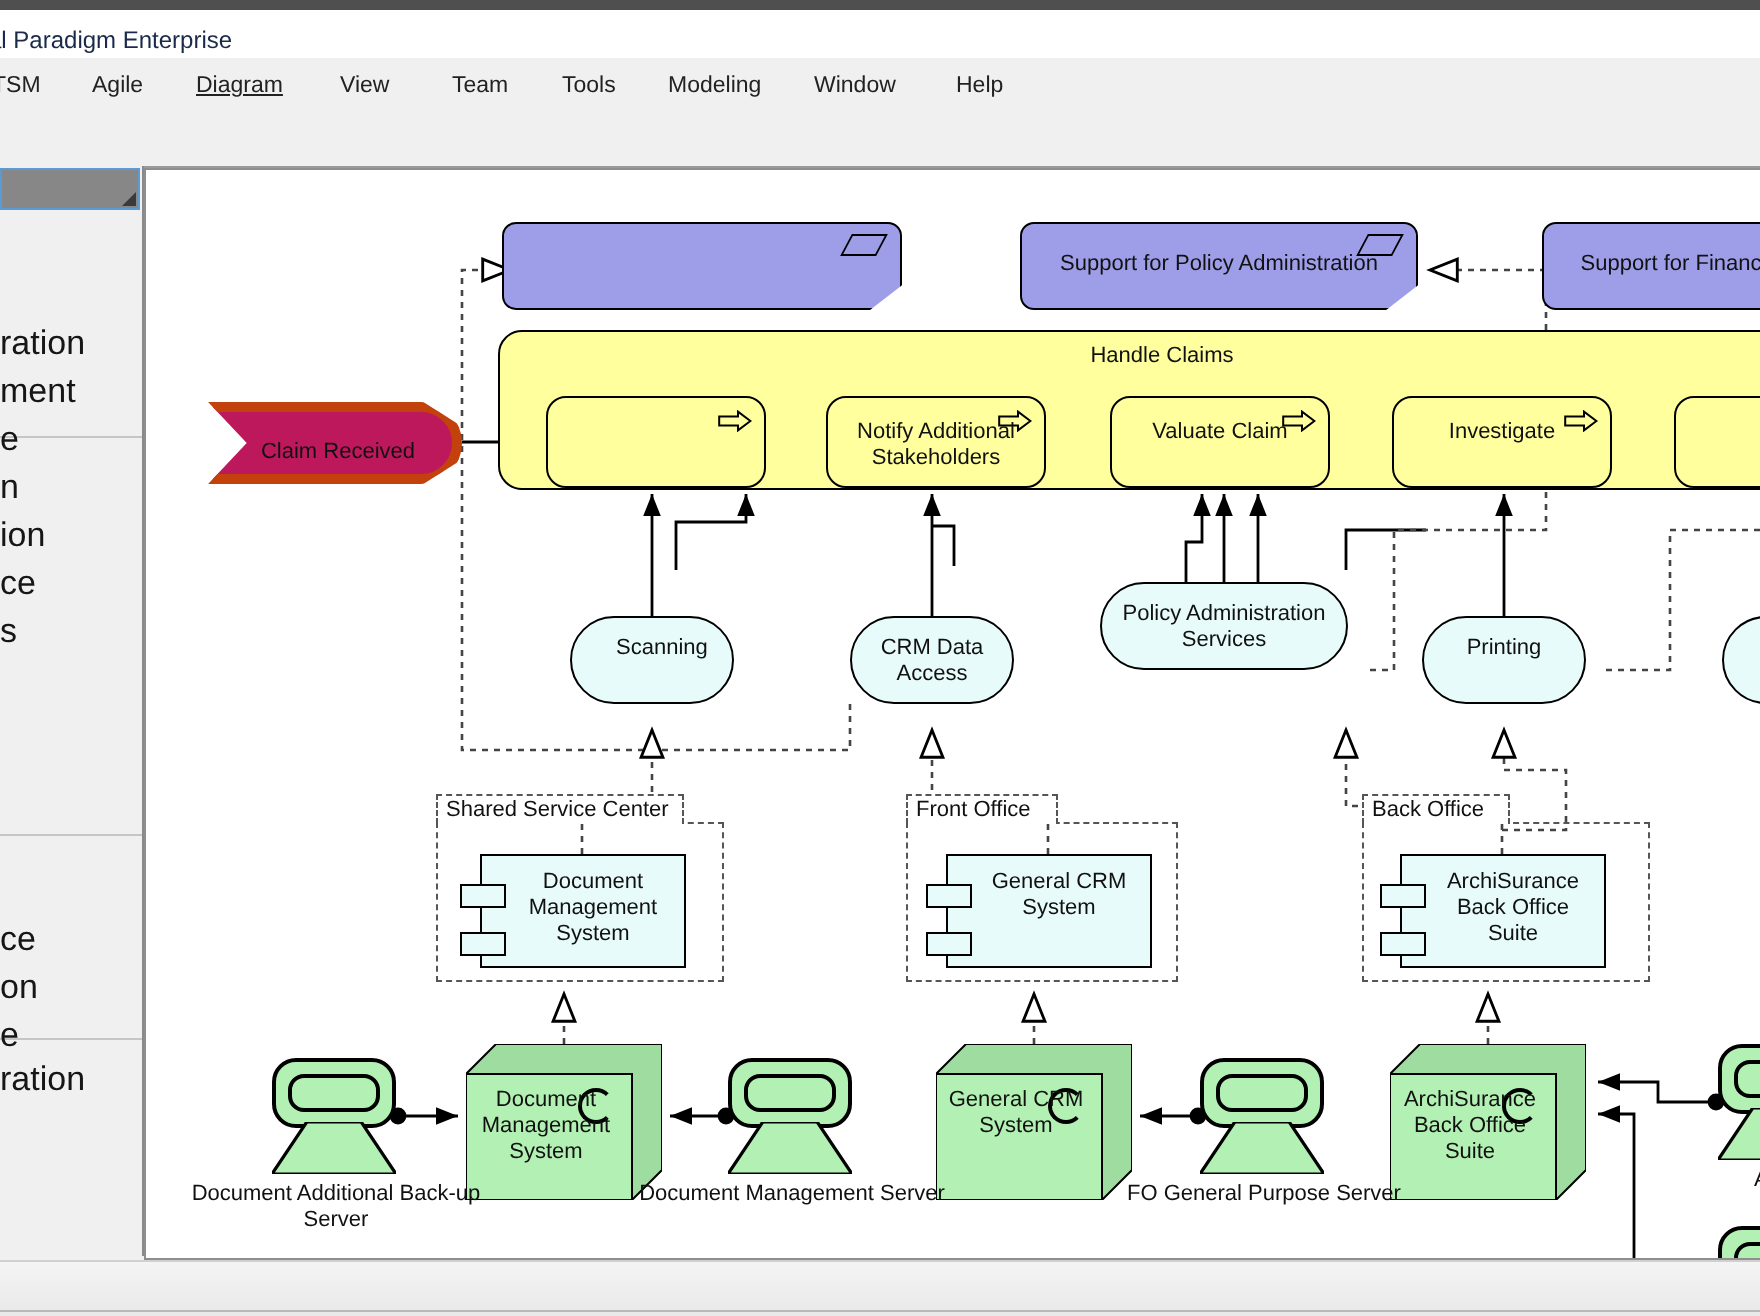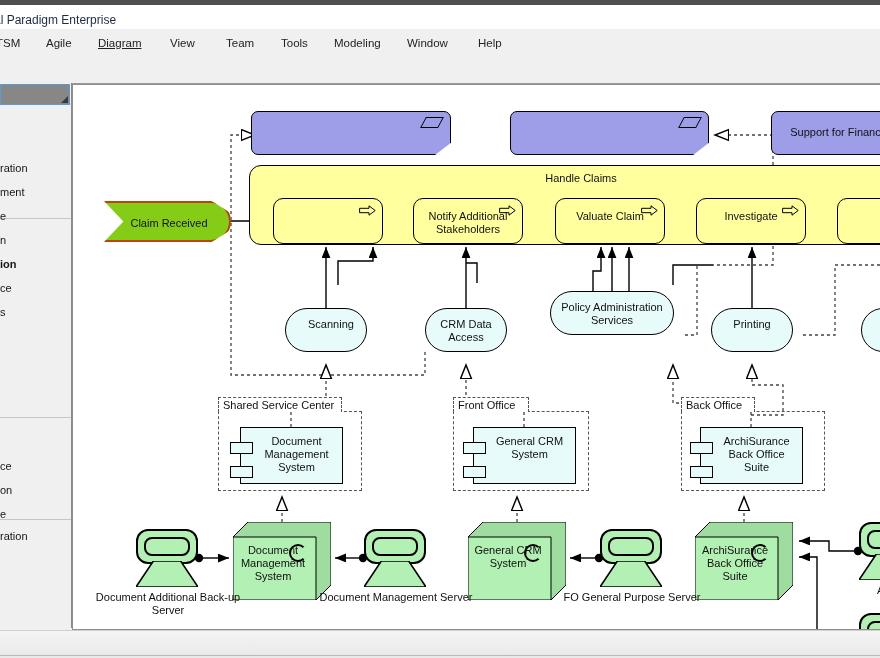--- a/index.html
+++ b/index.html
@@ -44,21 +44,21 @@
   }
   .panel-header{
     position:absolute;left:0;top:1px;width:70px;height:21px;
     background:#878787;border:1px solid #5b9bd5;box-sizing:border-box;
   }
   .panel-header .corner{
     position:absolute;right:1px;bottom:1px;width:0;height:0;
     border-left:7px solid transparent;border-bottom:7px solid #3a3a3a;
   }
   .tree-item{
-    position:absolute;left:0;font-size:11px;color:#161616;white-space:nowrap;
+    position:absolute;left:0;font-size:17px;color:#161616;white-space:nowrap;
   }
   .panel-sep{
     position:absolute;left:0;width:71px;height:1px;background:#c6c6c6;
   }
 
   
   .canvas{
     position:absolute;left:72px;top:84px;width:808px;height:546px;
     background:#ffffff;border:1px solid #8e8e8e;border-right:none;
     box-sizing:border-box;overflow:hidden;
@@ -93,21 +93,21 @@
   }
   
   .process{
     background:#ffff9e;border:1px solid #000;border-radius:10px;
   }
   .process .aico{
     position:absolute;right:6px;top:6px;width:17px;height:11px;
   }
   
   .event{
-    background:#84cc16;border:2px solid #c2410c;
+    background:#be185d;border:5px solid #c2410c;
     border-radius:0 22px 22px 0;
     clip-path:polygon(0 0,8% 0,22% 50%,8% 100%,0 100%,86% 100%,100% 70%,100% 30%,86% 0);
   }
 
   
   .appservice{
     background:#e8fbfb;border:1px solid #000;border-radius:26px;
   }
   
   .component{
@@ -192,21 +192,21 @@
       <span class="corner"></span>
     </div>
     <div class="panel-sep" style="top:135px"></div>
     <div class="panel-sep" style="top:334px"></div>
     <div class="panel-sep" style="top:436px"></div>
     <div id="tree-items">
         <div class="tree-item" style="top: 79px;">ration</div>
         <div class="tree-item" style="top: 103px;">ment</div>
         <div class="tree-item" style="top: 127px;">e</div>
         <div class="tree-item" style="top: 151px;">n</div>
-        <div class="tree-item" style="top: 175px; font-weight: bold;">ion</div>
+        <div class="tree-item" style="top: 175px;">ion</div>
         <div class="tree-item" style="top: 199px;">ce</div>
         <div class="tree-item" style="top: 223px;">s</div>
         <div class="tree-item" style="top: 377px;">ce</div>
         <div class="tree-item" style="top: 401px;">on</div>
         <div class="tree-item" style="top: 425px;">e</div>
         <div class="tree-item" style="top: 447px;">ration</div>
       </div>
   </div>
 
   <div class="canvas">
@@ -262,20 +262,21 @@
       <path class="ln" d="M785,466 L756,466 L756,456 L726,456" marker-start="url(#dot)" marker-end="url(#arrow)"></path>
       <path class="ln" d="M785,557 L744,557 L744,472 L726,472" marker-start="url(#dot)" marker-end="url(#arrow)"></path>
     </svg>
 
     <div id="diagram-layer">
         <div class="node motivation" style="left: 178px; top: 26px; width: 200px; height: 44px;">
           <span class="mico"></span>
         </div>
         <div class="node motivation" style="left: 437px; top: 26px; width: 199px; height: 44px;">
           <span class="mico"></span>
+          <div class="lbl" style="top: 14px; padding: 0px 10px;">Support for Policy Administration</div>
         </div>
         <div class="node motivation" style="left: 698px; top: 26px; width: 140px; height: 44px;">
           <div class="lbl" style="top: 14px; padding: 0px 10px;">Support for Financial</div>
         </div>
         <div class="node bizgroup" style="left: 176px; top: 80px; width: 664px; height: 80px;">
           <div class="lbl" style="top: 6px;">Handle Claims</div>
         </div>
         <div class="node event" style="left: 20px; top: 116px; width: 138px; height: 41px;">
           <div class="lbl" style="top: 14px; padding: 0px 8px 0px 22px;">Claim Received</div>
         </div>

